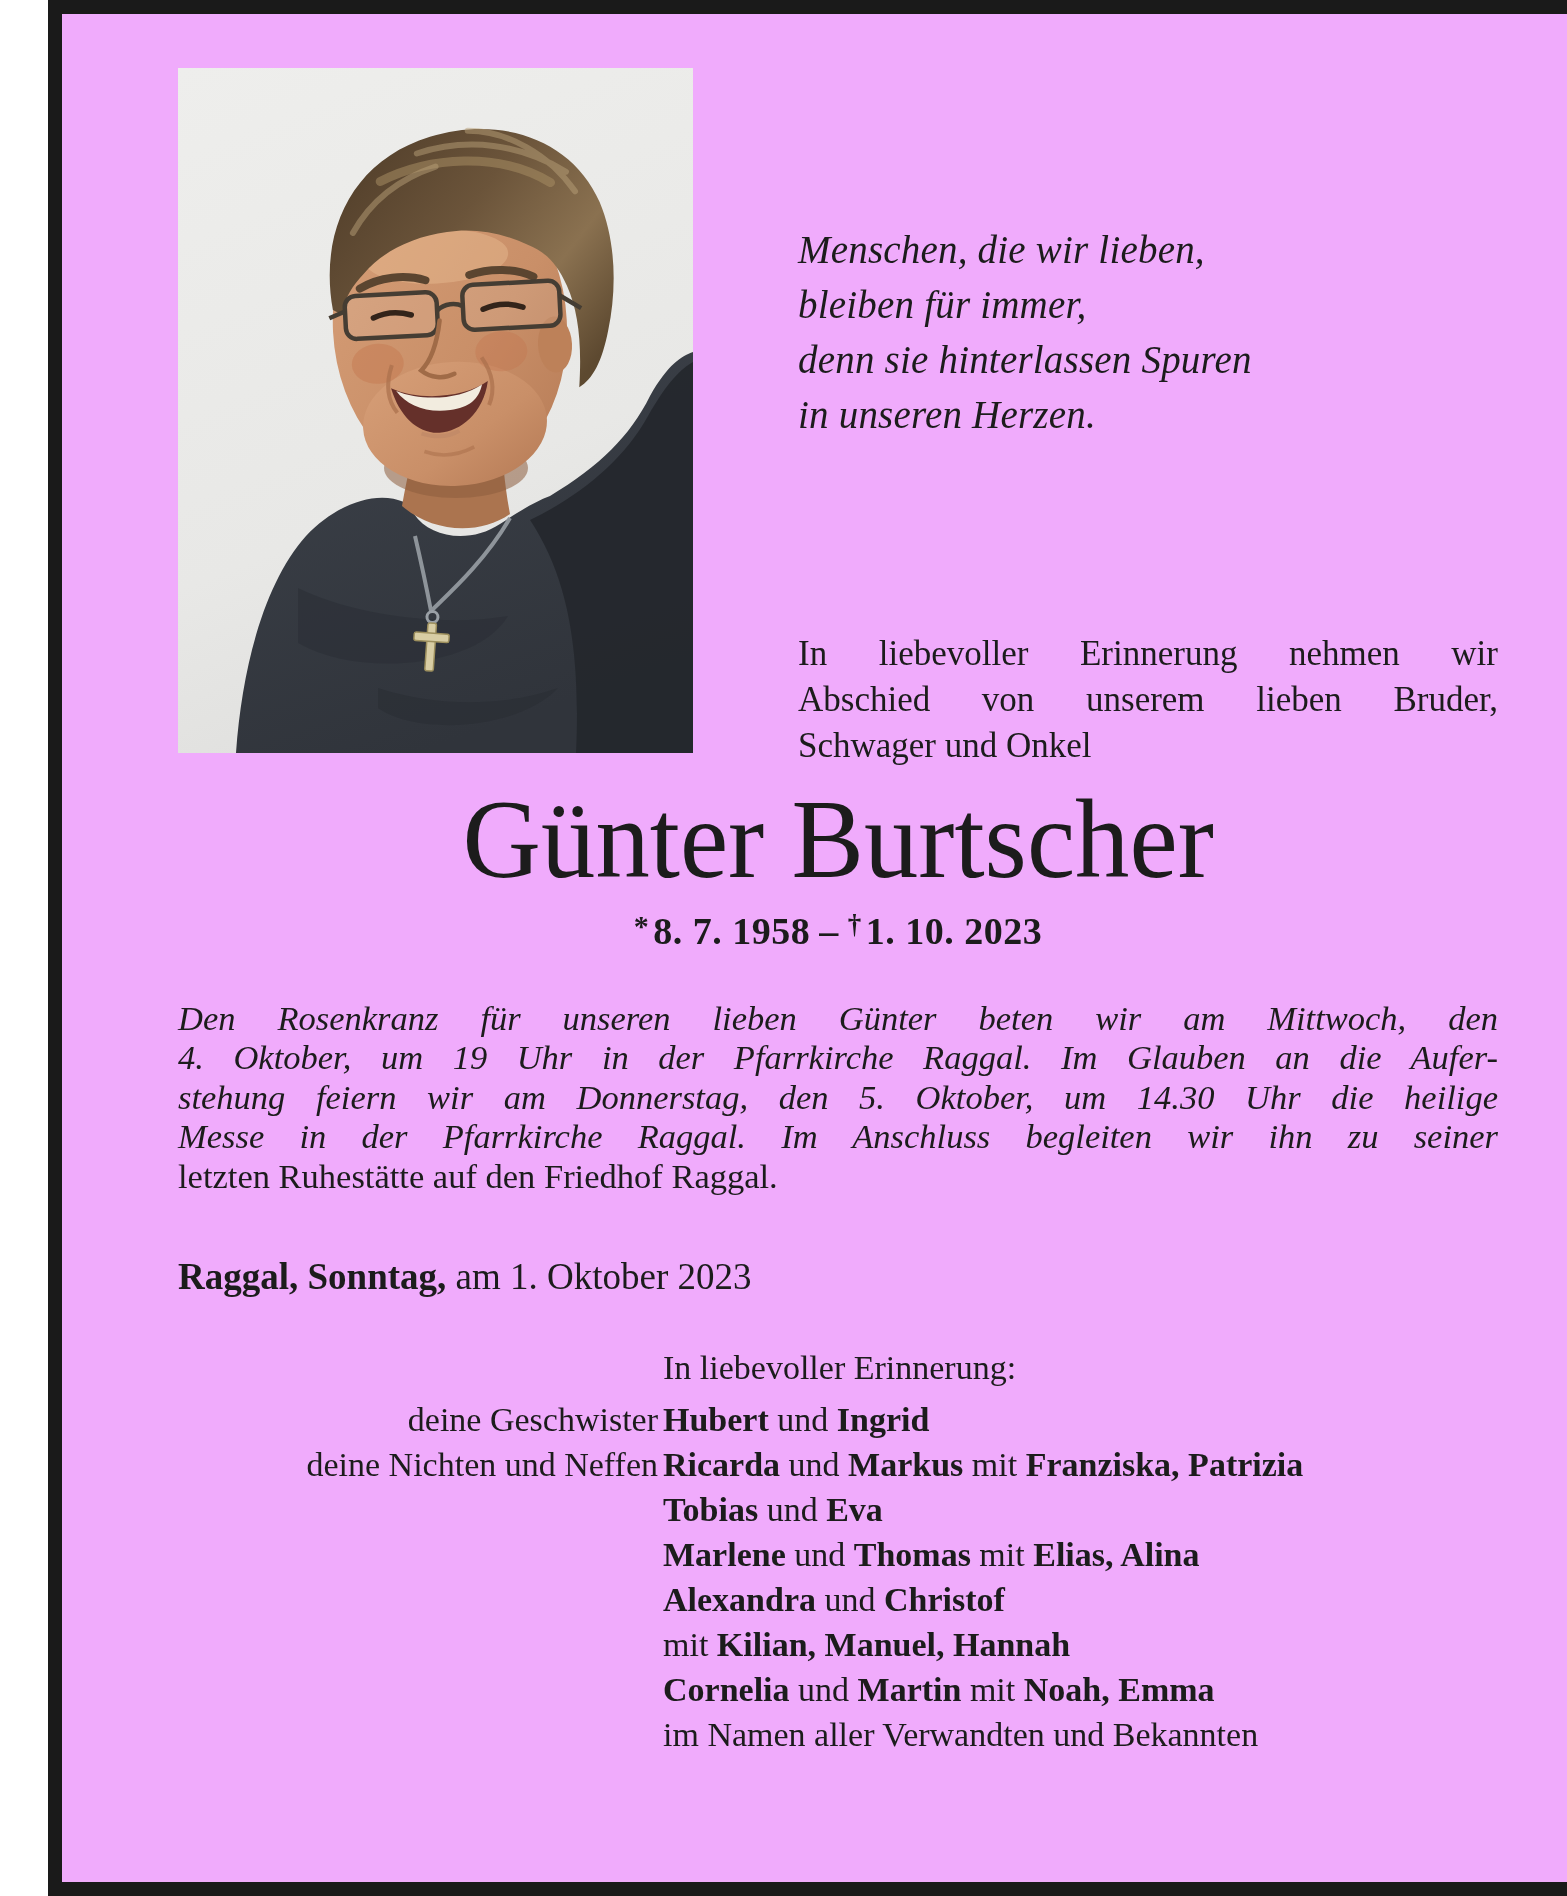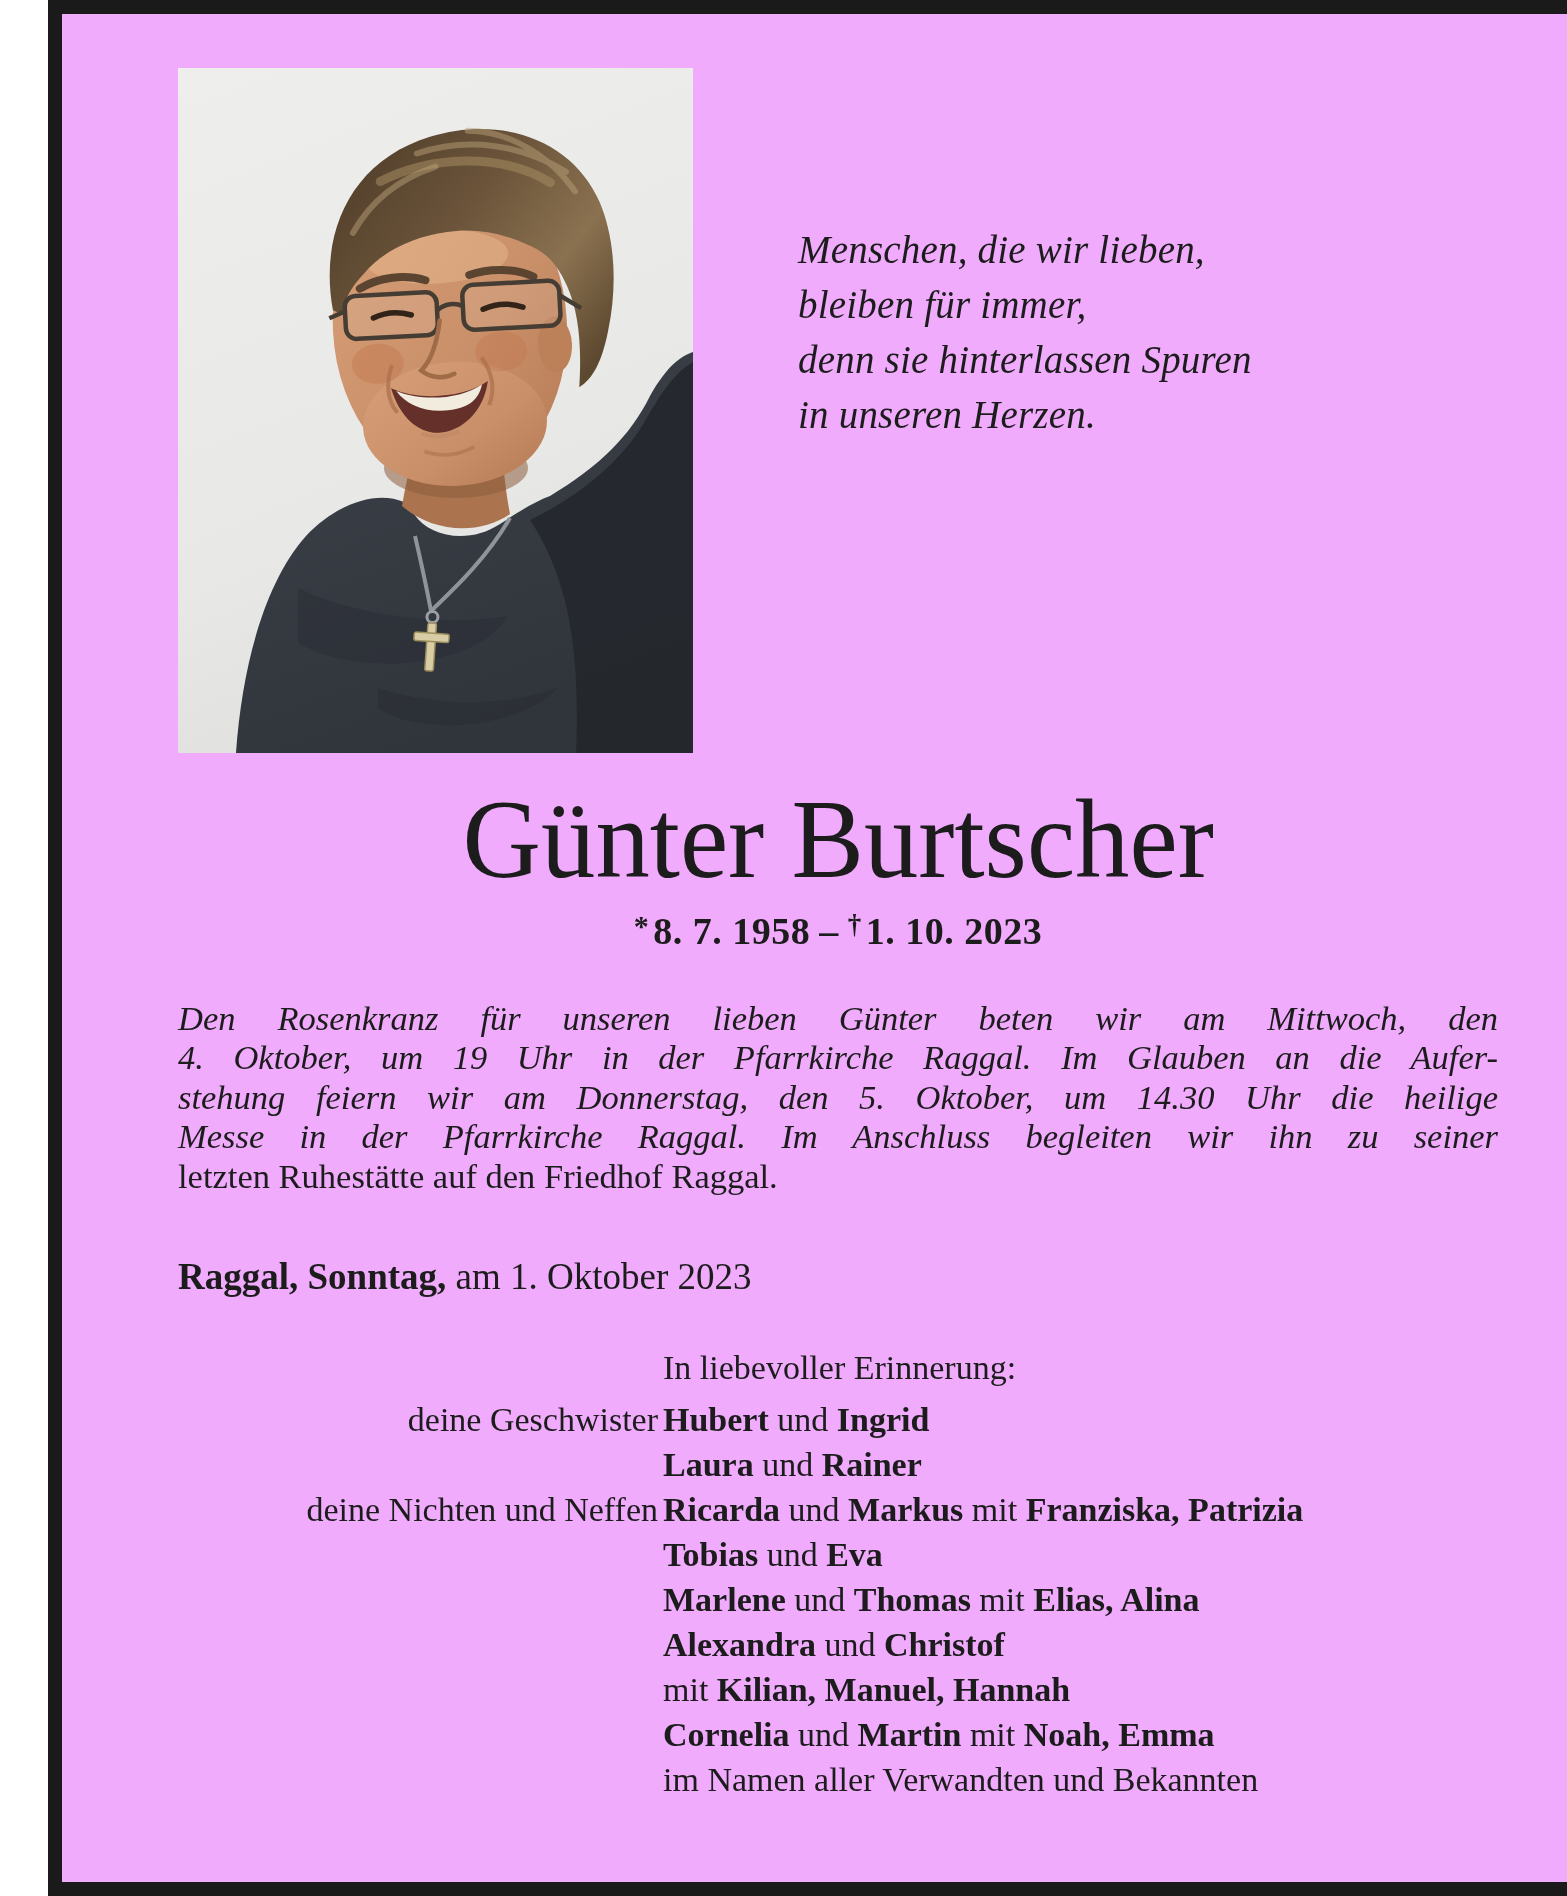--- a/index.html
+++ b/index.html
@@ -172,20 +172,25 @@
         </svg>
       </div>
 
       <div class="poem">
         <div>Menschen, die wir lieben,</div>
         <div>bleiben für immer,</div>
         <div>denn sie hinterlassen Spuren</div>
         <div>in unseren Herzen.</div>
       </div>
 
+      <div class="announcement">
+        <div class="ann-line just">In liebevoller Erinnerung nehmen wir</div>
+        <div class="ann-line just">Abschied von unserem lieben Bruder,</div>
+        <div class="ann-line">Schwager und Onkel</div>
+      </div>
     </div>
 
     <div class="name-line">
       <span class="deceased-name">Günter Burtscher</span>
     </div>
 
     <div class="dates-line">
       <span class="star">*</span><span>8. 7. 1958</span><span class="sep">–</span><span class="dagger">†</span><span>1. 10. 2023</span>
     </div>
 
@@ -206,24 +211,20 @@
         <div class="fam-label"></div>
         <div class="fam-names">In liebevoller Erinnerung:</div>
       </div>
 
       <div>
   <div class="fam-row">
     <div class="fam-label">deine Geschwister</div>
     <div class="fam-names"><span class="b">Hubert</span><span> und </span><span class="b">Ingrid</span></div>
   </div>
 
-  <div class="fam-row">
-    <div class="fam-label"></div>
-    <div class="fam-names"><span class="b">Laura</span><span> und </span><span class="b">Rainer</span></div>
-  </div>
 
   <div class="fam-row">
     <div class="fam-label">deine Nichten und Neffen</div>
     <div class="fam-names"><span class="b">Ricarda</span><span> und </span><span class="b">Markus</span><span> mit </span><span class="b">Franziska, Patrizia</span></div>
   </div>
 
 
   <div class="fam-row">
     <div class="fam-label"></div>
     <div class="fam-names"><span class="b">Tobias</span><span> und </span><span class="b">Eva</span></div>

